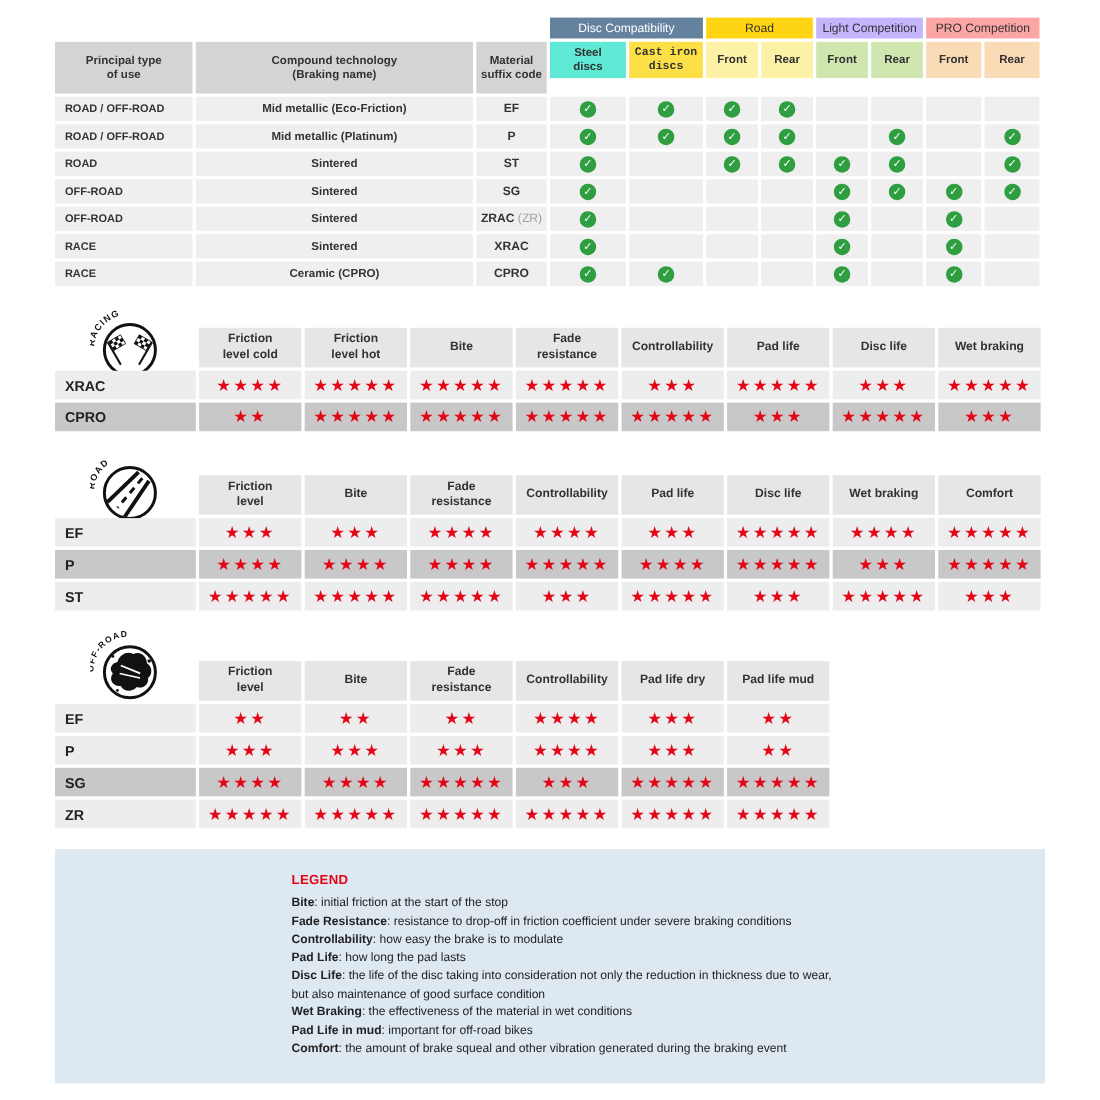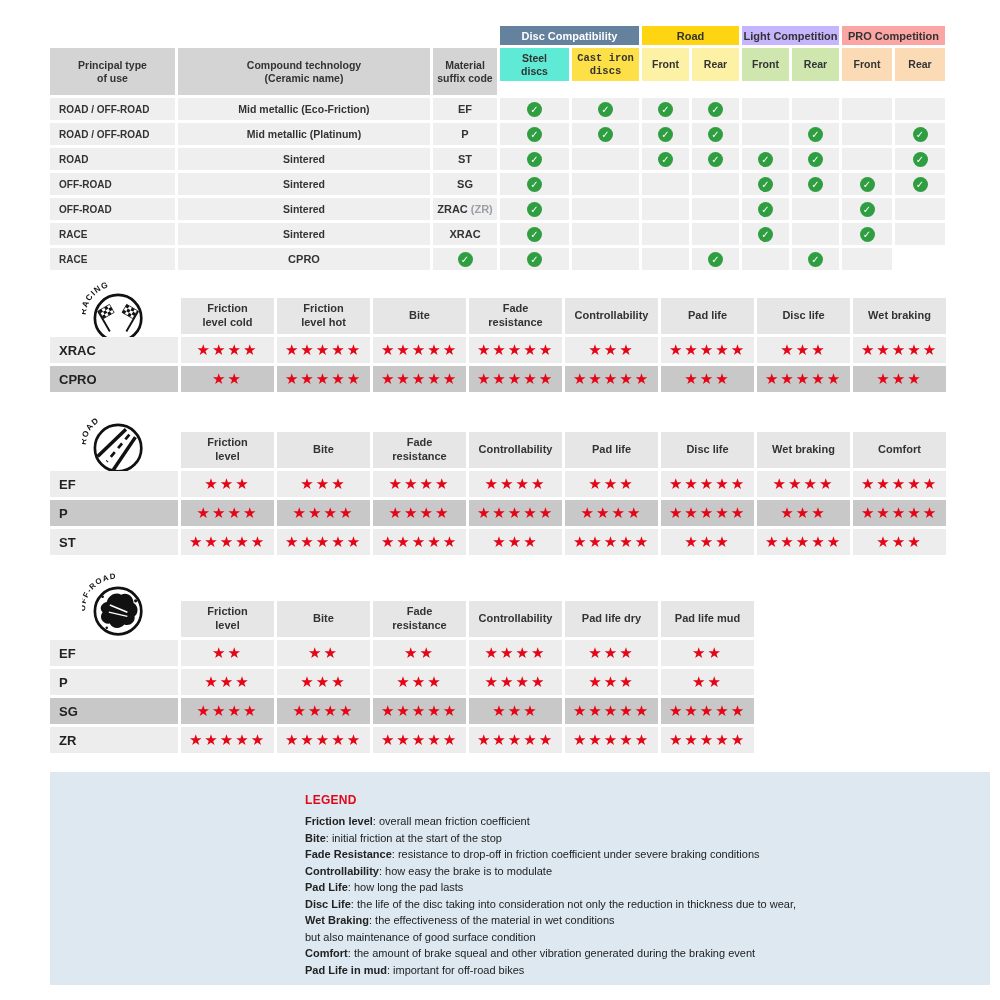--- a/index.html
+++ b/index.html
@@ -7,30 +7,30 @@
   body{font-family:"Liberation Sans","DejaVu Sans",sans-serif;color:#333;}
   .page{position:relative;width:1000px;height:1000px;background:#fff;overflow:hidden;}
 
   .cell{display:flex;align-items:center;justify-content:center;text-align:center;}
 
   
   .compat{position:absolute;left:50px;top:16px;display:grid;
           grid-template-columns:125px 252px 64px 69px 67px 47px 47px 47px 47px 50px 50px;
           gap:3px;}
   .spacer{background:transparent;}
-  .group-cell{height:19px;font-weight:bold;font-size:11px;color:#333;margin-top:10px;}
+  .group-cell{height:19px;font-weight:normal;font-size:11px;color:#333;}
   .group-white{color:#fff;}
   .colhead{background:var(--header_gray);height:47px;font-weight:bold;font-size:10.5px;
            white-space:pre-line;line-height:1.2;color:#333;}
   .subhead{height:33px;font-weight:bold;font-size:10.5px;white-space:pre-line;line-height:1.2;color:#333;}
   .data-cell{background:var(--cell_gray);height:22px;}
   .use-cell{justify-content:flex-start;padding-left:9px;font-weight:bold;font-size:10px;}
   .compound-cell{font-weight:bold;font-size:10.5px;color:#333;}
   .code-cell{font-weight:bold;font-size:11px;}
-  .code-note{color:#9aa0a6;font-weight:bold;margin-left:3px;}
+  .code-note{color:#9aa0a6;font-weight:normal;margin-left:3px;}
   .check{width:15px;height:15px;border-radius:50%;background:var(--check_green);color:#fff;
          font-size:10px;font-weight:bold;display:flex;align-items:center;justify-content:center;}
 
   
   .rsec{position:absolute;left:50px;width:910px;}
   .sec-icon{position:absolute;width:66px;height:66px;left:32px;top:0;}
   .icon-arc-text{font-size:8px;font-weight:bold;letter-spacing:1.1px;fill:#111;}
   .rt{position:absolute;left:0;display:grid;gap:3px;}
   .rt-corner{background:transparent;}
   .rt-head{background:var(--rt_header);height:36px;font-weight:bold;font-size:11px;
@@ -41,42 +41,42 @@
   .rt-stars{color:var(--star_red);font-size:15px;letter-spacing:2px;height:26px;}
 
   #sec-racing{top:280px;height:125px;}
   #sec-racing .rt{top:18px;}
   #sec-road{top:410px;height:150px;}
   #sec-road .rt{top:22px;}
   #sec-off{top:573px;height:185px;}
   #sec-off .rt{top:28px;}
 
   
-  #legend{position:absolute;left:50px;top:772px;width:900px;height:213px;background:var(--legend_bg);padding-left:40px;}
+  #legend{position:absolute;left:50px;top:772px;width:900px;height:213px;background:var(--legend_bg);}
   .legend-inner{margin:21px 20px 0 215px;font-size:11px;color:#222;}
   .legend-title{color:var(--legend_title);font-weight:bold;font-size:12px;margin-bottom:6px;letter-spacing:.3px;}
   .legend-line{line-height:16.5px;}
   .legend-line b{font-weight:bold;}
 </style>
 </head>
 <body>
 
 <div class="page">
 
   <div class="compat" id="compat-grid">
     <div class="cell spacer" style="grid-column:1/span 3"></div>
     <div class="cell group-cell group-white" style="grid-column: 4 / span 2; background: rgb(100, 129, 158);">Disc Compatibility</div>
     <div class="cell group-cell" style="grid-column: 6 / span 2; background: rgb(255, 213, 19);">Road</div>
     <div class="cell group-cell" style="grid-column: 8 / span 2; background: #c4b5fd;">Light Competition</div>
     <div class="cell group-cell" style="grid-column: 10 / span 2; background: #fca5a5;">PRO Competition</div>
 
     <div class="cell colhead">Principal type
 of use</div>
     <div class="cell colhead">Compound technology
-(Ceramic name)</div>
+(Braking name)</div>
     <div class="cell colhead">Material
 suffix code</div>
     <div class="cell subhead" style="background: #5eead4;">Steel
 discs</div>
     <div class="cell subhead" style="background: #fde047; font-family: Liberation Mono, monospace;">Cast iron
 discs</div>
     <div class="cell subhead" style="background: rgb(252, 241, 164);">Front</div>
     <div class="cell subhead" style="background: rgb(252, 241, 164);">Rear</div>
     <div class="cell subhead" style="background: rgb(207, 231, 175);">Front</div>
     <div class="cell subhead" style="background: rgb(207, 231, 175);">Rear</div>
@@ -209,20 +209,21 @@
       <div class="cell data-cell check-cell"></div>
       <div class="cell data-cell check-cell">
         <span class="check">✓</span>
       </div>
       <div class="cell data-cell check-cell"></div>
       <div class="cell data-cell check-cell">
         <span class="check">✓</span>
       </div>
       <div class="cell data-cell check-cell"></div>
       <div class="cell data-cell use-cell">RACE</div>
+      <div class="cell data-cell compound-cell">Ceramic (CPRO)</div>
       <div class="cell data-cell code-cell">
         <span>CPRO</span>
       </div>
       <div class="cell data-cell check-cell">
         <span class="check">✓</span>
       </div>
       <div class="cell data-cell check-cell">
         <span class="check">✓</span>
       </div>
       <div class="cell data-cell check-cell"></div>
@@ -408,27 +409,26 @@
         <div class="cell rt-stars light">★★★★★</div>
         <div class="cell rt-stars light">★★★★★</div>
         <div class="cell rt-stars light">★★★★★</div>
       </div>
   </div>
 
   <div id="legend">
     <div class="legend-inner">
       <div class="legend-title">LEGEND</div>
       <div id="legend-items">
-          <div class="legend-line"><b>Friction level</b><span>: overall mean friction coefficient</span></div>
           <div class="legend-line"><b>Bite</b><span>: initial friction at the start of the stop</span></div>
           <div class="legend-line"><b>Fade Resistance</b><span>: resistance to drop-off in friction coefficient under severe braking conditions</span></div>
           <div class="legend-line"><b>Controllability</b><span>: how easy the brake is to modulate</span></div>
           <div class="legend-line"><b>Pad Life</b><span>: how long the pad lasts</span></div>
           <div class="legend-line"><b>Disc Life</b><span>: the life of the disc taking into consideration not only the reduction in thickness due to wear,</span></div>
+          <div class="legend-line"><b></b><span>but also maintenance of good surface condition</span></div>
           <div class="legend-line"><b>Wet Braking</b><span>: the effectiveness of the material in wet conditions</span></div>
-          <div class="legend-line"><b></b><span>but also maintenance of good surface condition</span></div>
+          <div class="legend-line"><b>Pad Life in mud</b><span>: important for off-road bikes</span></div>
           <div class="legend-line"><b>Comfort</b><span>: the amount of brake squeal and other vibration generated during the braking event</span></div>
-          <div class="legend-line"><b>Pad Life in mud</b><span>: important for off-road bikes</span></div>
         </div>
     </div>
   </div>
 
 </div>
 
 </body></html>

